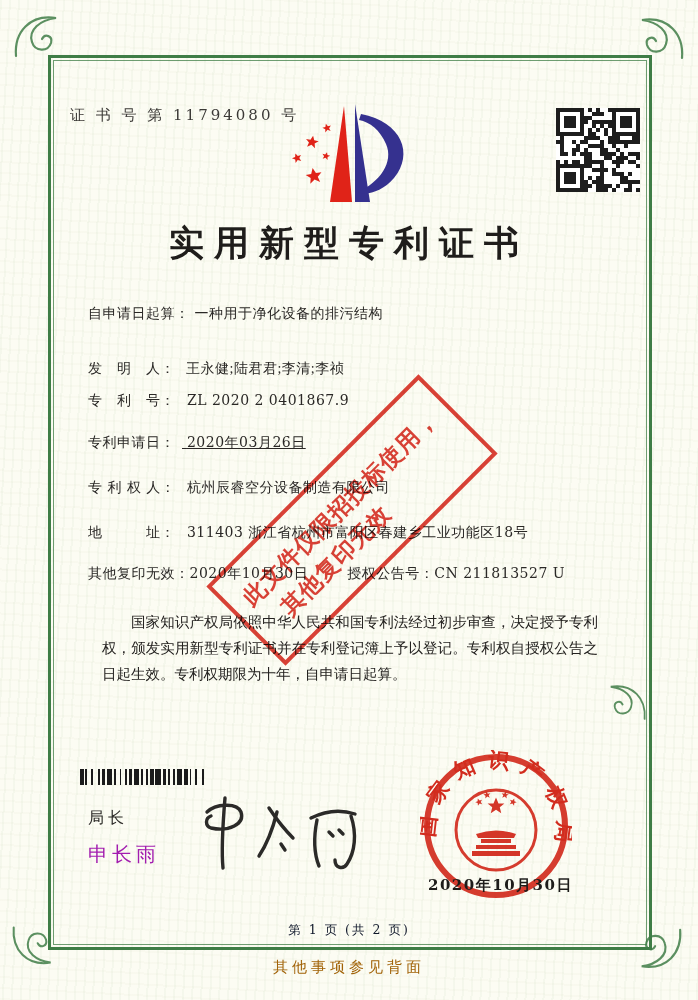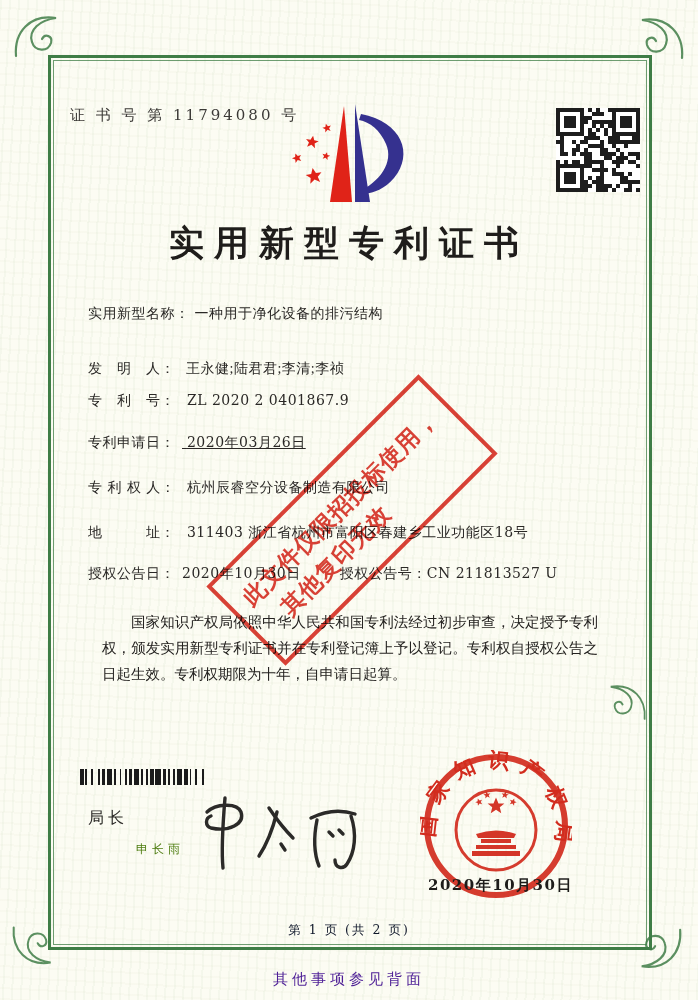--- a/index.html
+++ b/index.html
@@ -55,35 +55,35 @@
   .frow.r-grant{ top:565px; }
   .frow .pair2{ margin-left:34px; }
   .body-text{
     position:absolute; left:86px; top:593px; width:528px;
     font-size:14.5px; line-height:26px; text-align:justify; color:#23211f;
   }
   .body-text p{ text-indent:2em; margin:16px; }
   .barcode{ position:absolute; left:80px; top:769px; height:16px; display:flex; }
   .barcode i{ display:block; height:100%; }
   .signer-title{ position:absolute; left:88px; top:808px; font-size:16px; letter-spacing:4px; color:#2a2826;}
-  .signer-name{ position:absolute; left:88px; top:841px; font-size:12px; letter-spacing:4px; color:#4d7c0f;margin-left:48px;}
+  .signer-name{ position:absolute; left:88px; top:841px; font-size:20px; letter-spacing:4px; color:#a21caf;}
   .sign-hand{ position:absolute; left:185px; top:786px; }
   .sign-hand path{ stroke:#2b2a28; fill:none; stroke-width:3.4; stroke-linecap:round; stroke-linejoin:round;}
   .seal{ position:absolute; left:420px; top:750px; }
   .seal-date{
     position:absolute; left:428px; top:876px; font-size:15px; font-weight:bold;
     letter-spacing:1.5px; color:#1d1c1a; z-index:4;
   }
   .page-num{
     position:absolute; left:0; top:922px; width:100%; text-align:center;
     font-size:12.5px; letter-spacing:2px; color:#0f172a;
   }
   .back-note{
     position:absolute; left:0; top:958px; width:100%; text-align:center;
-    font-size:15px; letter-spacing:4px; color:#4c1d95;margin-top:12px;
+    font-size:15px; letter-spacing:4px; color:#a16207;
   }
   .stamp{
     position:absolute; left:202px; top:464px; width:300px; height:112px;
     border:4px solid var(--stamp-red,#d8281c);
     transform:rotate(-45deg);
     display:flex; flex-direction:column; justify-content:center; align-items:center;
     color:var(--stamp-red,#d8281c);
     font-size:23px; font-weight:bold; letter-spacing:1px; line-height:1.5;
     mix-blend-mode:multiply; opacity:.88; z-index:5;
     text-align:center;
@@ -572,21 +572,21 @@
       <i class="on"></i>
       <i class="on"></i>
       <i></i>
       <i class="on"></i>
     </div>
 
   <h1 class="title">实用新型专利证书</h1>
 
   <div class="fields">
     <div class="frow r-name">
-      <span class="lab">实用新型名称：</span>
+      <span class="lab">自申请日起算：</span>
       <span class="val">一种用于净化设备的排污结构</span>
     </div>
     <div class="frow r-inventor">
       <span class="lab">发　明　人：</span>
       <span class="val">王永健;陆君君;李清;李祯</span>
     </div>
     <div class="frow r-patno">
       <span class="lab">专　利　号：</span>
       <span class="val">ZL 2020 2 0401867.9</span>
     </div>
@@ -596,21 +596,21 @@
     </div>
     <div class="frow r-patentee">
       <span class="lab">专 利 权 人：</span>
       <span class="val">杭州辰睿空分设备制造有限公司</span>
     </div>
     <div class="frow r-address">
       <span class="lab">地　　　址：</span>
       <span class="val">311403 浙江省杭州市富阳区春建乡工业功能区18号</span>
     </div>
     <div class="frow r-grant">
-      <span><span class="lab">授权公告日：</span><span class="val">2020年10月30日</span></span>
+      <span><span class="lab">其他复印无效：</span><span class="val">2020年10月30日</span></span>
       <span class="pair2"><span>授权公告号：</span><span class="val">CN 211813527 U</span></span>
     </div>
   </div>
 
   <div class="body-text">
     <p>国家知识产权局依照中华人民共和国专利法经过初步审查，决定授予专利权，颁发实用新型专利证书并在专利登记簿上予以登记。专利权自授权公告之日起生效。专利权期限为十年，自申请日起算。</p>
   </div>
 
   <div class="barcode" id="barcode">
       <i style="width: 3.6px; background: rgb(27, 27, 27);"></i>

